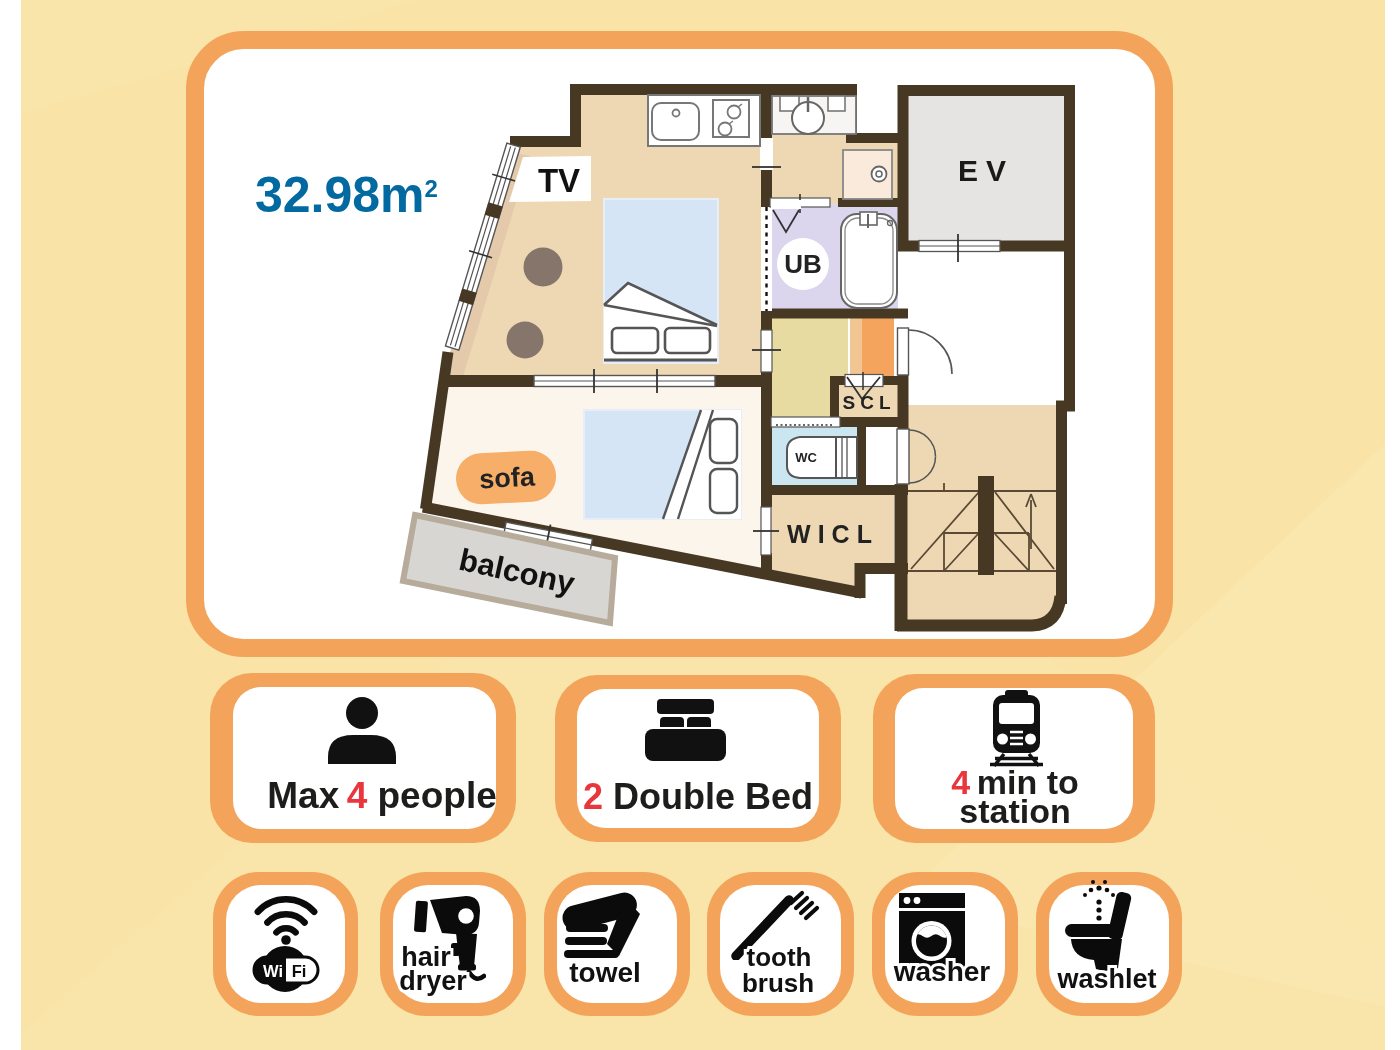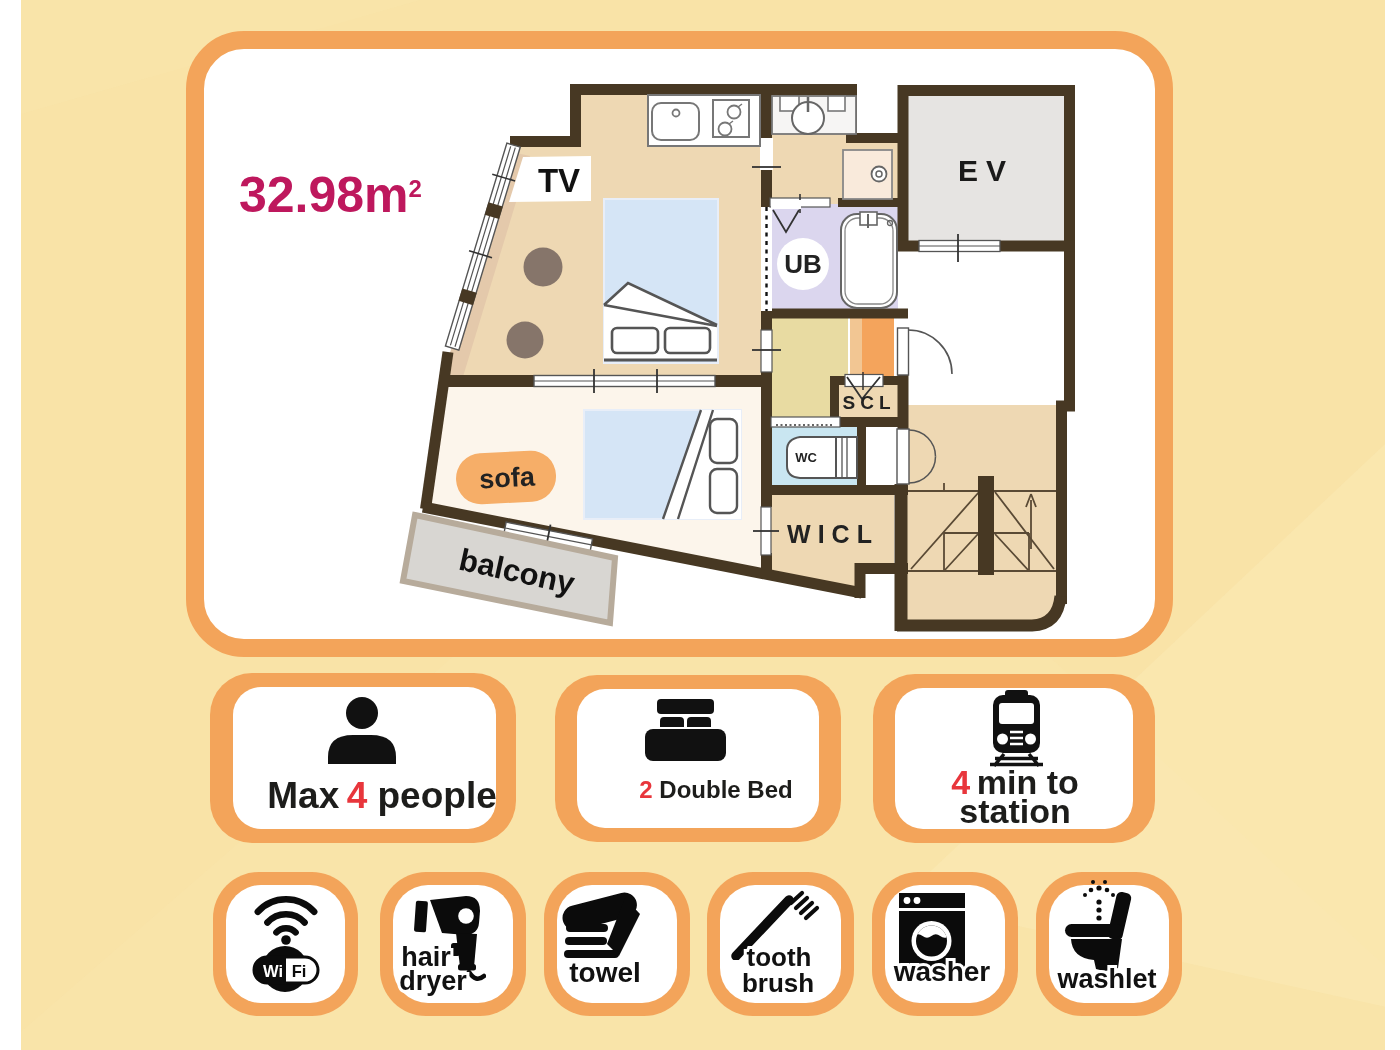--- a/index.html
+++ b/index.html
@@ -17,21 +17,21 @@
   <polygon points="0,120 420,0 0,0" fill="#fae7b0" opacity="0.3"></polygon>
 </svg>
 
 <div class="abs" style="left:0;top:0;width:21px;height:1050px;background:#ffffff;"></div>
 
 <div class="abs" style="left:1385px;top:0;width:15px;height:1050px;background:#ffffff;"></div>
 
 <div class="abs" style="left:186px;top:31px;width:987px;height:626px;background:#ffffff;
      border:18px solid #f3a45a;border-radius:58px;box-sizing:border-box;"></div>
 
-<div class="abs" style="left:239px;top:166px;font-size:50px;font-weight:bold;color:#be185d;letter-spacing:0px;">32.98m<span style="font-size:24px;vertical-align:15px;">2</span></div>
+<div class="abs" style="left:255px;top:166px;font-size:50px;font-weight:bold;color:#0369a1;letter-spacing:0px;">32.98m<span style="font-size:24px;vertical-align:15px;">2</span></div>
 
 <svg class="abs" style="left:390px;top:60px" width="700" height="600" viewBox="390 60 700 600">
 
 <polygon points="581,95 761,95 761,376 449,376 515,142 581,142" fill="#eed8b3"></polygon>
 
 <polygon points="512,152 530,156 462,380 444,372" fill="#e4c9ab"></polygon>
 
 <polygon points="772,95 846,95 846,143 898,143 898,204 772,204" fill="#eed8b3"></polygon>
 
 <rect x="772" y="204" width="126" height="110" fill="#dbd6ee"></rect>
@@ -299,21 +299,21 @@
 
 <div class="abs" style="left:233px;top:775px;width:298px;text-align:center;font-size:37px;font-weight:bold;color:#1d1d1b;">Max <span style="color:#e8363c">4</span> people</div>
 
 <svg class="abs" style="left:645px;top:699px" width="81" height="62" viewBox="0 0 81 62">
   <rect x="12" y="0" width="57" height="15" rx="4" fill="#111"></rect>
   <path d="M15,28 v-6 q0,-4 4,-4 h16 q4,0 4,4 v6 z" fill="#111"></path>
   <path d="M42,28 v-6 q0,-4 4,-4 h16 q4,0 4,4 v6 z" fill="#111"></path>
   <rect x="0" y="30" width="81" height="32" rx="8" fill="#111"></rect>
 </svg>
 
-<div class="abs" style="left:577px;top:776px;width:242px;text-align:center;font-size:24px;font-weight:bold;color:#1d1d1b;padding-left:18px;"><span style="color:#e8363c">2</span> Double Bed</div>
+<div class="abs" style="left:577px;top:776px;width:242px;text-align:center;font-size:36px;font-weight:bold;color:#1d1d1b;"><span style="color:#e8363c">2</span> Double Bed</div>
 
 <svg class="abs" style="left:989px;top:690px" width="55" height="77" viewBox="0 0 55 77">
   <rect x="16" y="0" width="23" height="8" rx="3" fill="#111"></rect>
   <rect x="4" y="5" width="47" height="58" rx="10" fill="#111"></rect>
   <rect x="10" y="13" width="35" height="21" rx="3" fill="#ffffff"></rect>
   <circle cx="13.5" cy="49" r="5.5" fill="#ffffff"></circle>
   <circle cx="41.5" cy="49" r="5.5" fill="#ffffff"></circle>
   <path d="M21,42 H34 M21,48 H34 M21,54 H34" stroke="#ffffff" stroke-width="2.6" fill="none"></path>
   <path d="M15,64 L5,76 M40,64 L50,76 M6,68.5 H49 M1,74.5 H54" stroke="#111" stroke-width="3.4" fill="none"></path>
 </svg>

